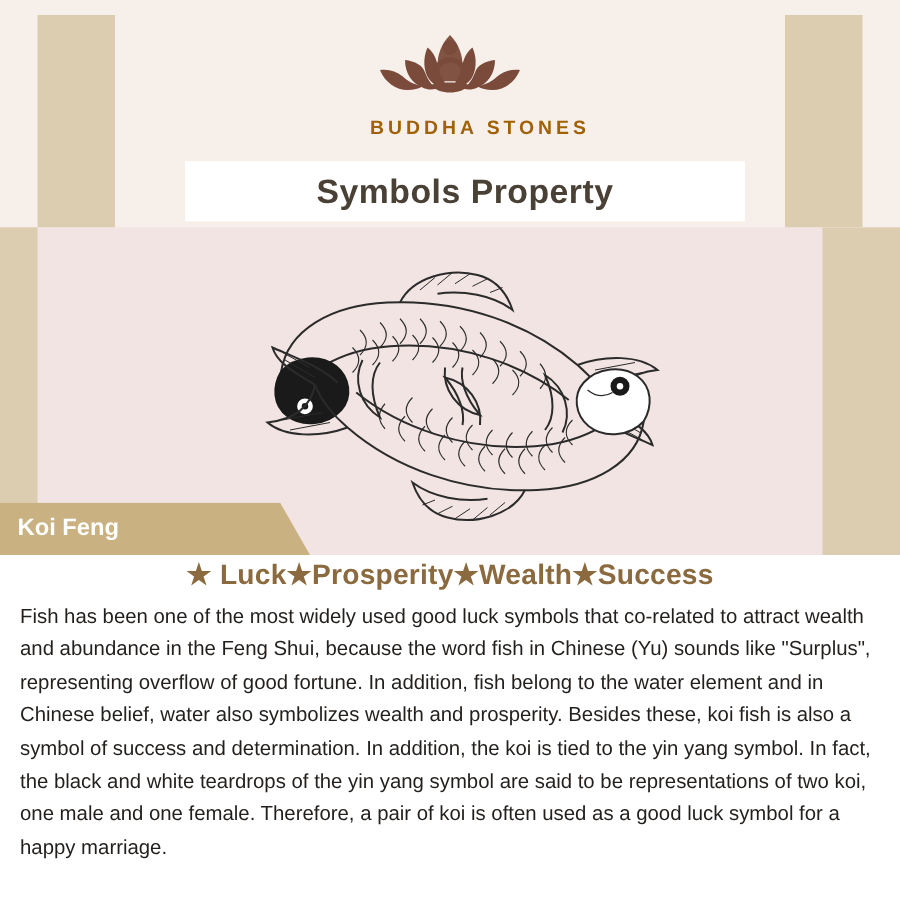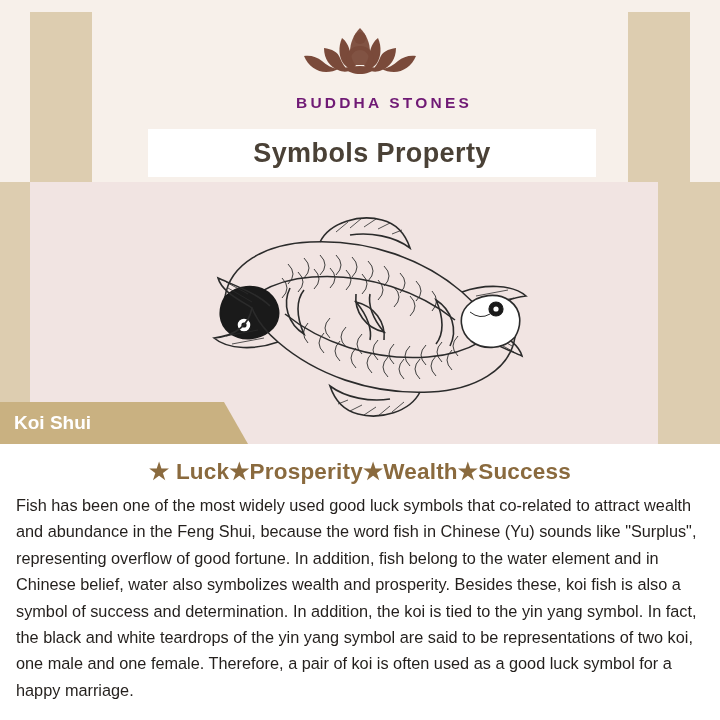--- a/index.html
+++ b/index.html
@@ -72,21 +72,21 @@
     display: block;
     margin: 0 auto;
     width: 132px;
     height: 66px;
   }
   .logo-text {
     margin-top: 6px;
     font-size: 15.5px;
     letter-spacing: 3.2px;
     font-weight: bold;
-    color: #701a75;
+    color: #a16207;
     font-family: "Liberation Sans", sans-serif;
     margin-left: 48px;
   }
 
   
   .title-bar {
     position: absolute;
     left: 148px;
     top: 129px;
     width: 448px;
@@ -152,21 +152,21 @@
   }
 
   
   .body-area {
     position: absolute;
     left: 0;
     top: 444px;
     width: 720px;
     height: 276px;
     background: #ffffff;
-    padding: 14px 16px 0 16px;
+    padding: 2px 16px 0 16px;
     box-sizing: border-box;
   }
   .headline {
     text-align: center;
     font-size: 22.5px;
     font-weight: bold;
     color: #8a6a3e;
     letter-spacing: 0.2px;
     white-space: nowrap;
   }
@@ -325,21 +325,21 @@
           <path d="M94 146 L62 152"></path>
             <path d="M88 138 L56 144"></path>
           <path d="M82 110 L58 96"></path>
             <path d="M78 102 L56 90"></path>
         </g>
       </g>
     </svg>
   </div>
 
   <div class="label-tab">
-    <span class="label-tab-text">Koi Shui</span>
+    <span class="label-tab-text">Koi Feng</span>
   </div>
 
   <div class="body-area">
     <div class="headline">★ Luck★Prosperity★Wealth★Success</div>
     <div class="paragraph">Fish has been one of the most widely used good luck symbols that co-related to attract wealth and abundance in the Feng Shui, because the word fish in Chinese (Yu) sounds like "Surplus", representing overflow of good fortune. In addition, fish belong to the water element and in Chinese belief, water also symbolizes wealth and prosperity. Besides these, koi fish is also a symbol of success and determination. In addition, the koi is tied to the yin yang symbol. In fact, the black and white teardrops of the yin yang symbol are said to be representations of two koi, one male and one female. Therefore, a pair of koi is often used as a good luck symbol for a happy marriage.</div>
   </div>
 
 </div>
 
 </body></html>

